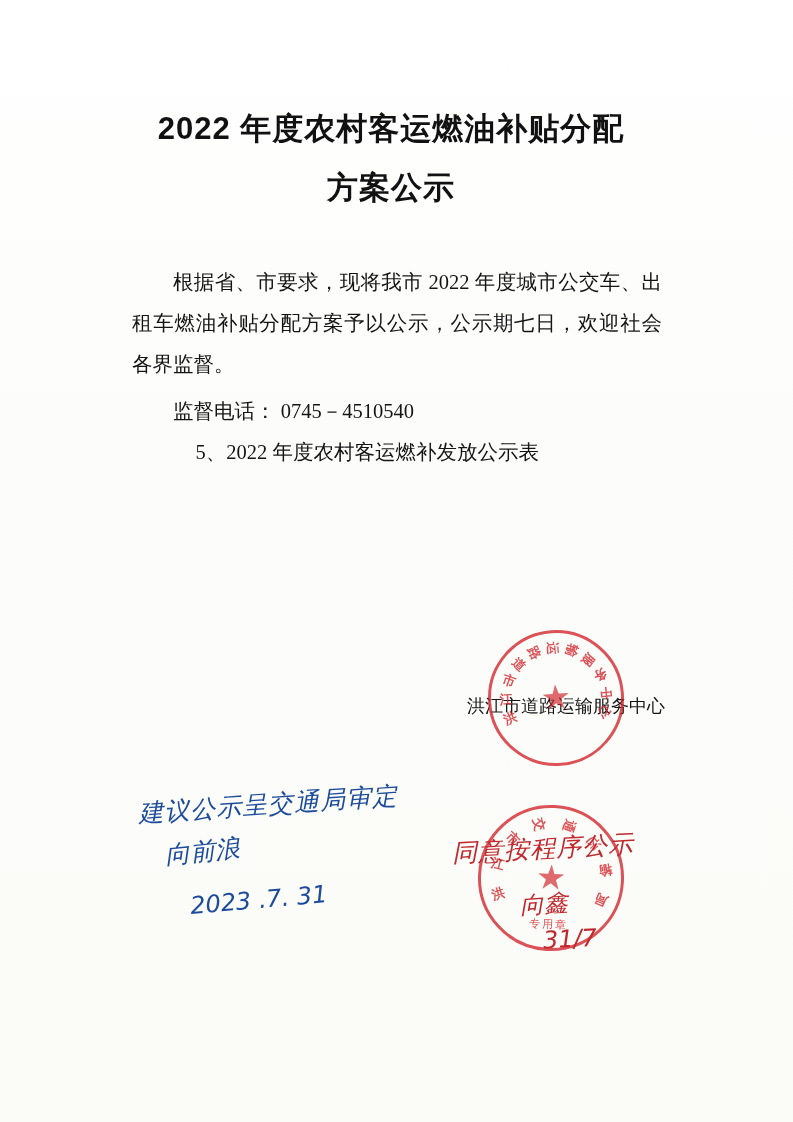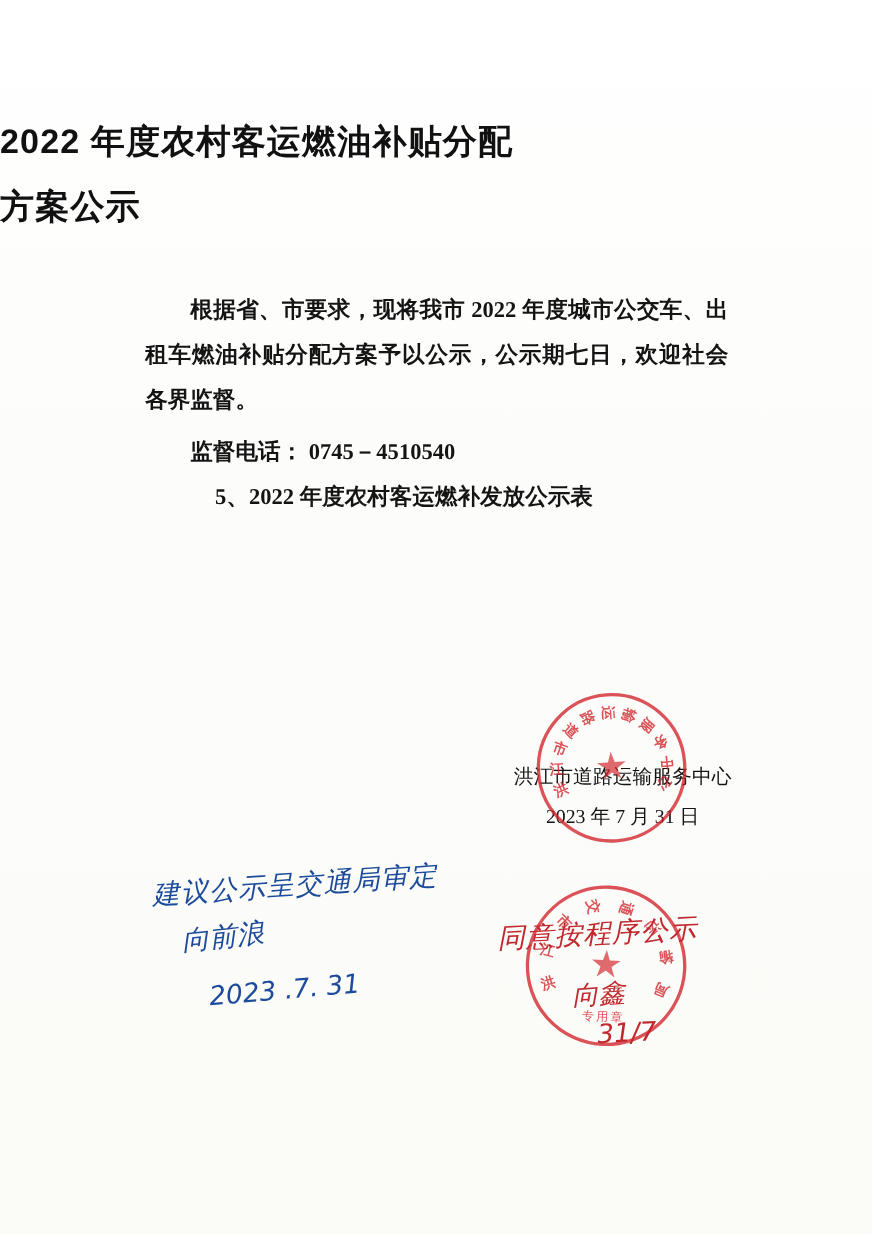--- a/index.html
+++ b/index.html
@@ -26,40 +26,39 @@
     inset: 0;
     background: linear-gradient(180deg, #ffffff 0%, #fcfcfa 40%, #fbfbf8 100%);
     pointer-events: none;
   }
 
   .title-block {
     position: absolute;
     top: 100px;
     left: 0;
     right: 11px;
-    text-align: left;
+    text-align: center;
   }
   .title-line {
     font-family: "Liberation Sans", "DejaVu Sans", sans-serif;
     font-weight: bold;
     font-size: 31px;
     letter-spacing: 1px;
     color: #111;
     line-height: 1.9;
   }
 
   .body-block {
     position: absolute;
     top: 262px;
     left: 132px;
     width: 530px;
     font-size: 20.5px;
     line-height: 2.0;
     color: #141414;
-    font-weight: bold;
   }
   .para {
     text-indent: 2em;
     text-align: justify;
     margin: 0 0 6px 0;
   }
   .line {
     text-indent: 2em;
     margin: 0;
     white-space: nowrap;
@@ -193,21 +192,20 @@
   </div>
 
   <div class="body-block">
     <p class="para">根据省、市要求，现将我市 2022 年度城市公交车、出租车燃油补贴分配方案予以公示，公示期七日，欢迎社会各界监督。</p>
     <p class="line">监督电话： 0745－4510540</p>
     <p class="line-sub">5、2022 年度农村客运燃补发放公示表</p>
   </div>
 
   <div class="signature-block">
     <div class="sig-line">洪江市道路运输服务中心</div>
-    <div class="sig-line">2023 年 7 月 31 日</div>
   </div>
 
   <div class="seal seal-top">
     <div class="seal-text" id="sealTopArc">
         <span style="font-size: 13px; transform: rotate(-110deg) translate(0px, -50px) rotate(90deg) translate(-50%, -50%);">洪</span>
         <span style="font-size: 13px; transform: rotate(-88deg) translate(0px, -50px) rotate(90deg) translate(-50%, -50%);">江</span>
         <span style="font-size: 13px; transform: rotate(-66deg) translate(0px, -50px) rotate(90deg) translate(-50%, -50%);">市</span>
         <span style="font-size: 13px; transform: rotate(-44deg) translate(0px, -50px) rotate(90deg) translate(-50%, -50%);">道</span>
         <span style="font-size: 13px; transform: rotate(-22deg) translate(0px, -50px) rotate(90deg) translate(-50%, -50%);">路</span>
         <span style="font-size: 13px; transform: rotate(0deg) translate(0px, -50px) rotate(90deg) translate(-50%, -50%);">运</span>

